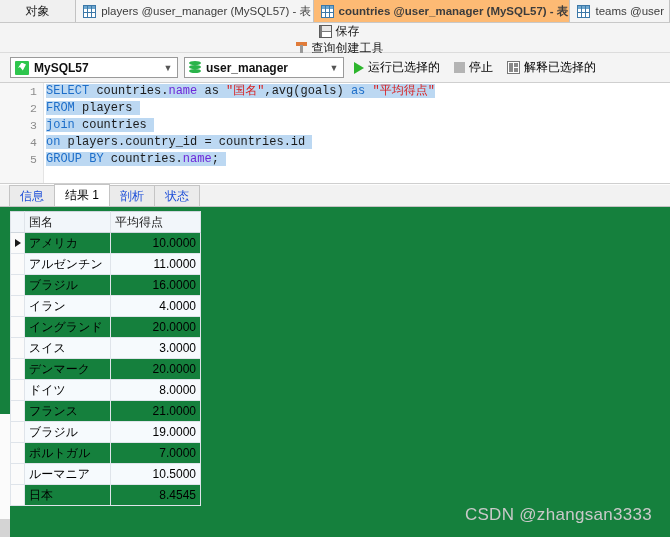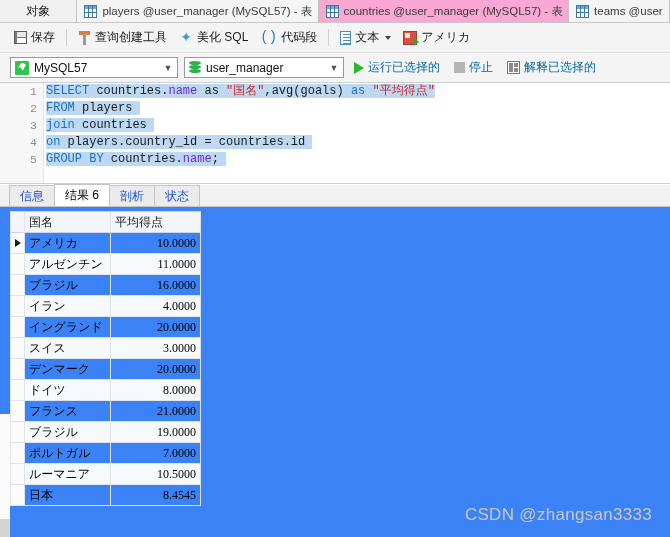--- a/index.html
+++ b/index.html
@@ -37,21 +37,21 @@
     display: flex; align-items: center;
     padding: 0 7px;
     gap: 5px;
     font-size: 11.5px;
     color: #3c3c3c;
     background: #f4f4f4;
     border-right: 1px solid #c2c2c2;
     white-space: nowrap;
     overflow: hidden;
   }
-  .tab.active { background: #f9a8d4; }
+  .tab.active { background: #fdba74; font-weight: bold; }
   .grid-icon {
     width: 13px; height: 13px;
     flex: 0 0 13px;
     border: 1px solid #3c78a8;
     background:
       linear-gradient(to right, transparent 3px, #3c78a8 3px, #3c78a8 4px, transparent 4px,
                       transparent 7px, #3c78a8 7px, #3c78a8 8px, transparent 8px),
       linear-gradient(to bottom, #6fa8d0 0px, #6fa8d0 3px, #ffffff 3px,
                       #ffffff 4px, transparent 4px),
       linear-gradient(to bottom, transparent 6px, #3c78a8 6px, #3c78a8 7px, transparent 7px),
@@ -59,20 +59,21 @@
   }
 
   
   .toolbar1 {
     position: absolute; left: 0; top: 23px;
     width: 670px; height: 30px;
     background: #f4f4f4;
     border-bottom: 1px solid #dcdcdc;
     display: flex; align-items: center;
     padding-left: 8px;
+    flex-direction: column;
   }
   .tb-item {
     display: flex; align-items: center;
     gap: 4px;
     height: 24px;
     padding: 0 6px;
     font-size: 12px;
     color: #1a1a1a;
     white-space: nowrap;
   }
@@ -163,21 +164,21 @@
     height: 21px;
     background: #ffffff;
     border: 1px solid #9a9a9a;
     display: flex; align-items: center;
     padding: 0 2px 0 4px;
     font-size: 12px; color: #111;
     gap: 5px;
   }
   .combo.w1 { width: 168px; }
   .combo.w2 { width: 160px; }
-  .combo-label { flex: 1 1 auto; white-space: nowrap; overflow: hidden; }
+  .combo-label { flex: 1 1 auto; white-space: nowrap; overflow: hidden; font-weight: bold; }
   .combo-arrow {
     width: 14px; text-align: center;
     font-size: 9px; color: #555;
   }
   
   .ic-mysql {
     width: 14px; height: 14px; flex: 0 0 14px;
     background: #2ec64d; position: relative; border-radius: 1px;
   }
   .ic-mysql::before {
@@ -192,21 +193,21 @@
   }
   .ic-db i {
     position: absolute; left: 0; width: 12px; height: 4px;
     background: #29b34a; border-radius: 50%/50%;
   }
   .ic-db i:nth-child(1) { top: 0; }
   .ic-db i:nth-child(2) { top: 4px; }
   .ic-db i:nth-child(3) { top: 8px; }
   .tb2-btn {
     display: flex; align-items: center; gap: 4px;
-    font-size: 12px; color: #0369a1;
+    font-size: 12px; color: #000000;
     padding: 0 4px; height: 22px;
     white-space: nowrap;
   }
   .ic-run {
     width: 0; height: 0;
     border-left: 10px solid #2db52d;
     border-top: 6px solid transparent;
     border-bottom: 6px solid transparent;
   }
   .ic-stop {
@@ -288,21 +289,21 @@
     background: #ffffff;
     color: #000;
     height: 22px;
     font-weight: normal;
   }
 
   
   .grid {
     position: absolute; left: 0; top: 207px;
     width: 670px; height: 330px;
-    background: #3b82f6;
+    background: #15803d;
   }
   .gridwrap {
     position: absolute; left: 10px; top: 4px;
     width: 220px;
   }
   table.rg {
     border-collapse: collapse;
     table-layout: fixed;
     font-size: 12px;
   }
@@ -316,21 +317,21 @@
   }
   table.rg th {
     background: #f2f6fa;
     color: #1a1a1a;
     text-align: left;
     border-top: 1px solid #cfd6dd;
     border-bottom: 1px solid #cfd6dd;
   }
   .col-sel  { width: 14px; padding: 0 !important; background: #fbfbfb; }
   .col-name { width: 86px; }
-  .col-val  { width: 90px; text-align: right; font-family: Liberation Serif, serif; }
+  .col-val  { width: 90px; text-align: right; }
   td.col-val { text-align: right; }
   tr.alt td { background: #f6fafd; }
   tr td.col-sel { background: #fbfbfb; }
   .rowmarker {
     width: 0; height: 0; margin: 0 auto;
     border-left: 6px solid #1a1a1a;
     border-top: 4px solid transparent;
     border-bottom: 4px solid transparent;
   }
 
@@ -453,21 +454,21 @@
         <div class="cl"><span class="kw">GROUP BY</span><span class="pln"> countries.</span><span class="fld">name</span><span class="pln">; </span></div>
       </div>
 
   </div>
 
   <div class="restabs">
     <div class="rtab">
       <span>信息</span>
     </div>
     <div class="rtab active">
-      <span>结果 6</span>
+      <span>结果 1</span>
     </div>
     <div class="rtab">
       <span>剖析</span>
     </div>
     <div class="rtab">
       <span>状态</span>
     </div>
   </div>
 
   <div class="grid">

